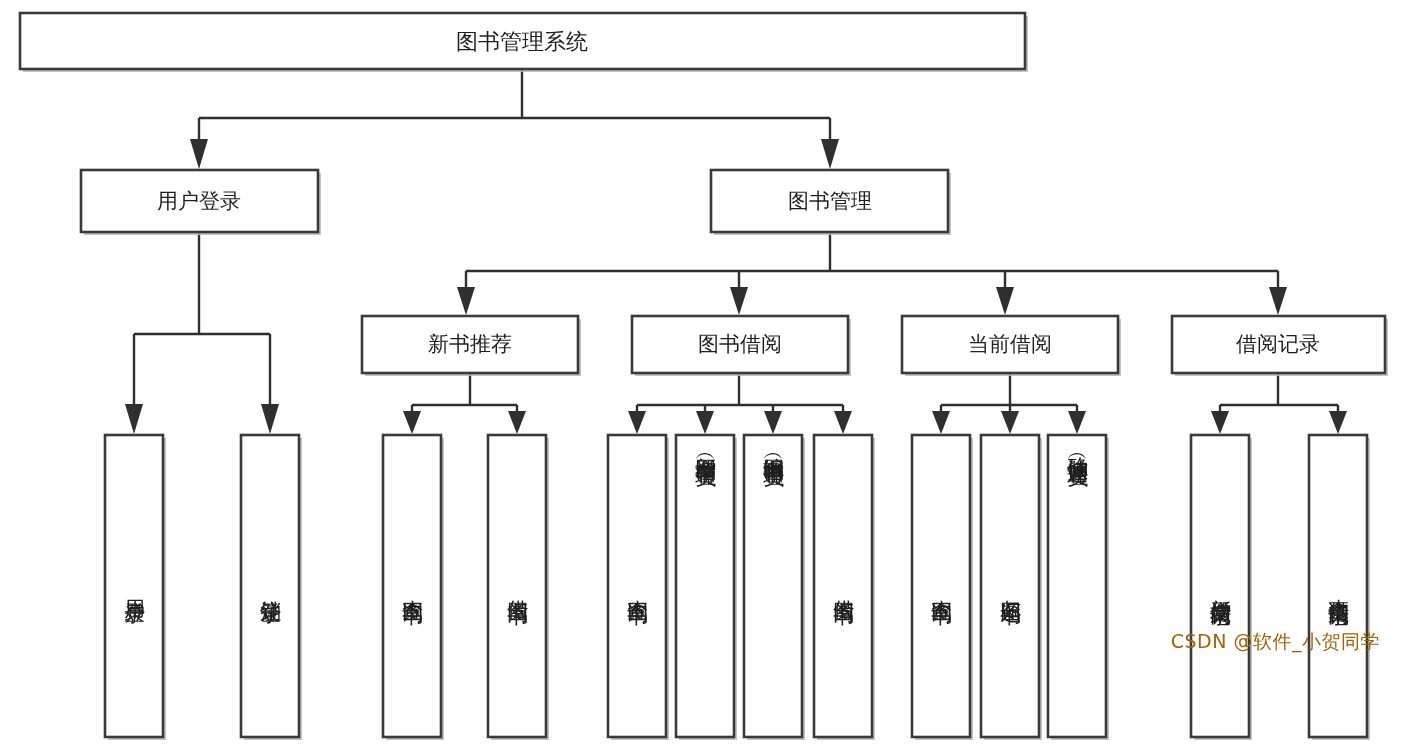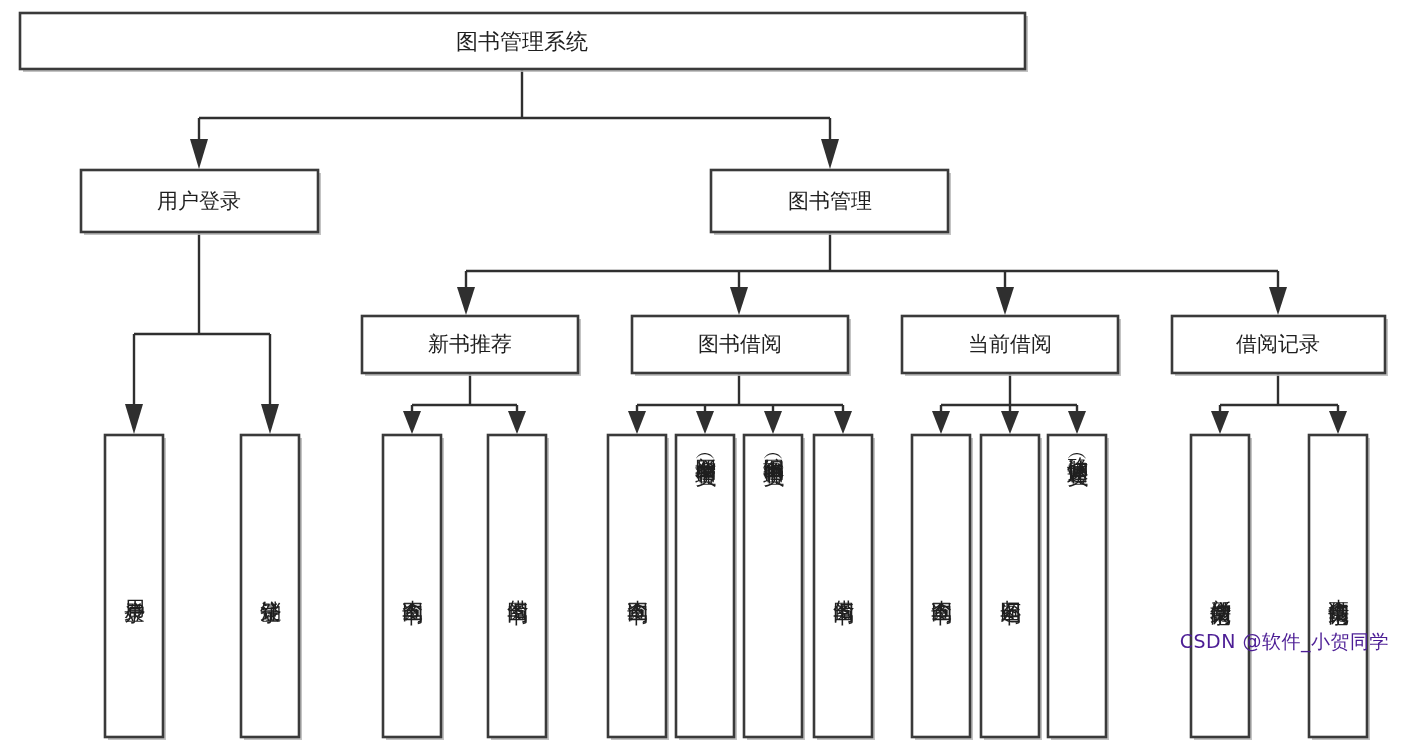--- a/index.html
+++ b/index.html
@@ -74,25 +74,25 @@
     text-orientation: upright;
     font-family: "DejaVu Sans", "Liberation Sans", sans-serif;
     font-size: 21px;
     line-height: 1.12;
     letter-spacing: 1.5px;
     color: #1f1f1f;
     white-space: nowrap;
   }
   .watermark {
     position: absolute;
-    right: 16px;
+    right: 25px;
     bottom: 6px;
     font-family: "DejaVu Sans", "Liberation Sans", sans-serif;
     font-size: 19px;
-    color: #4c1d95;
+    color: #a16207;
     letter-spacing: 0.5px;
     white-space: nowrap;
     user-select: none;
   }
 </style>
 </head>
 <body>
 
 <div id="diagram-root">
 

